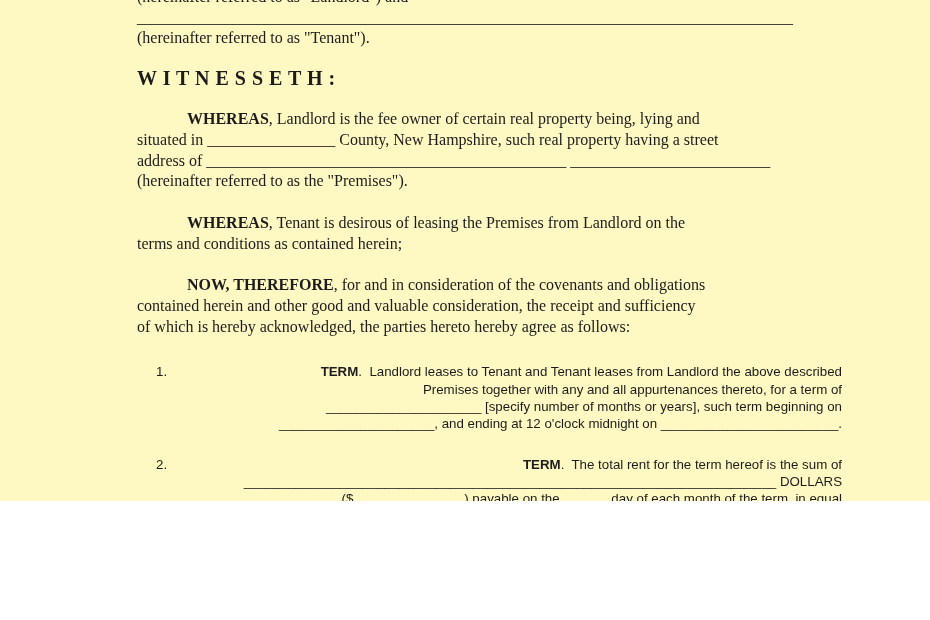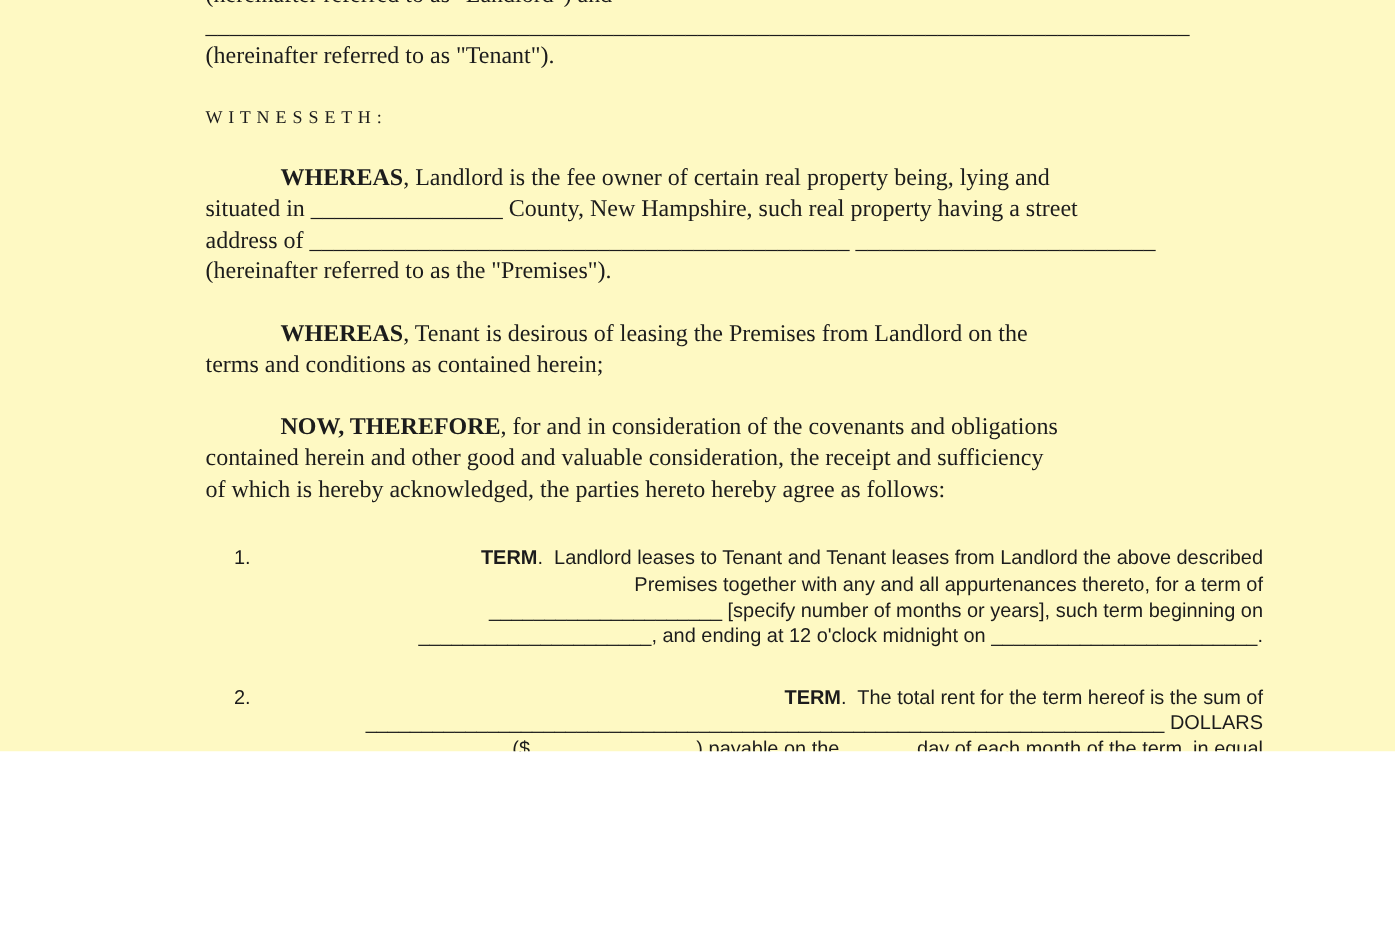--- a/index.html
+++ b/index.html
@@ -28,23 +28,23 @@
   }
   .indented {
     text-indent: 50px;
   }
   .intro-para {
     margin-top: -13px;
     margin-bottom: 0;
   }
   .witnesseth {
     font-family: "Liberation Serif", serif;
-    font-size: 12px;
+    font-size: 20px;
     line-height: 21px;
-    font-weight: normal;
+    font-weight: bold;
     letter-spacing: 0.5px;
     margin: 19px 0 20px 0;
   }
   .prewrap {
     white-space: pre-wrap;
   }
   b.lead {
     font-weight: bold;
   }
   

